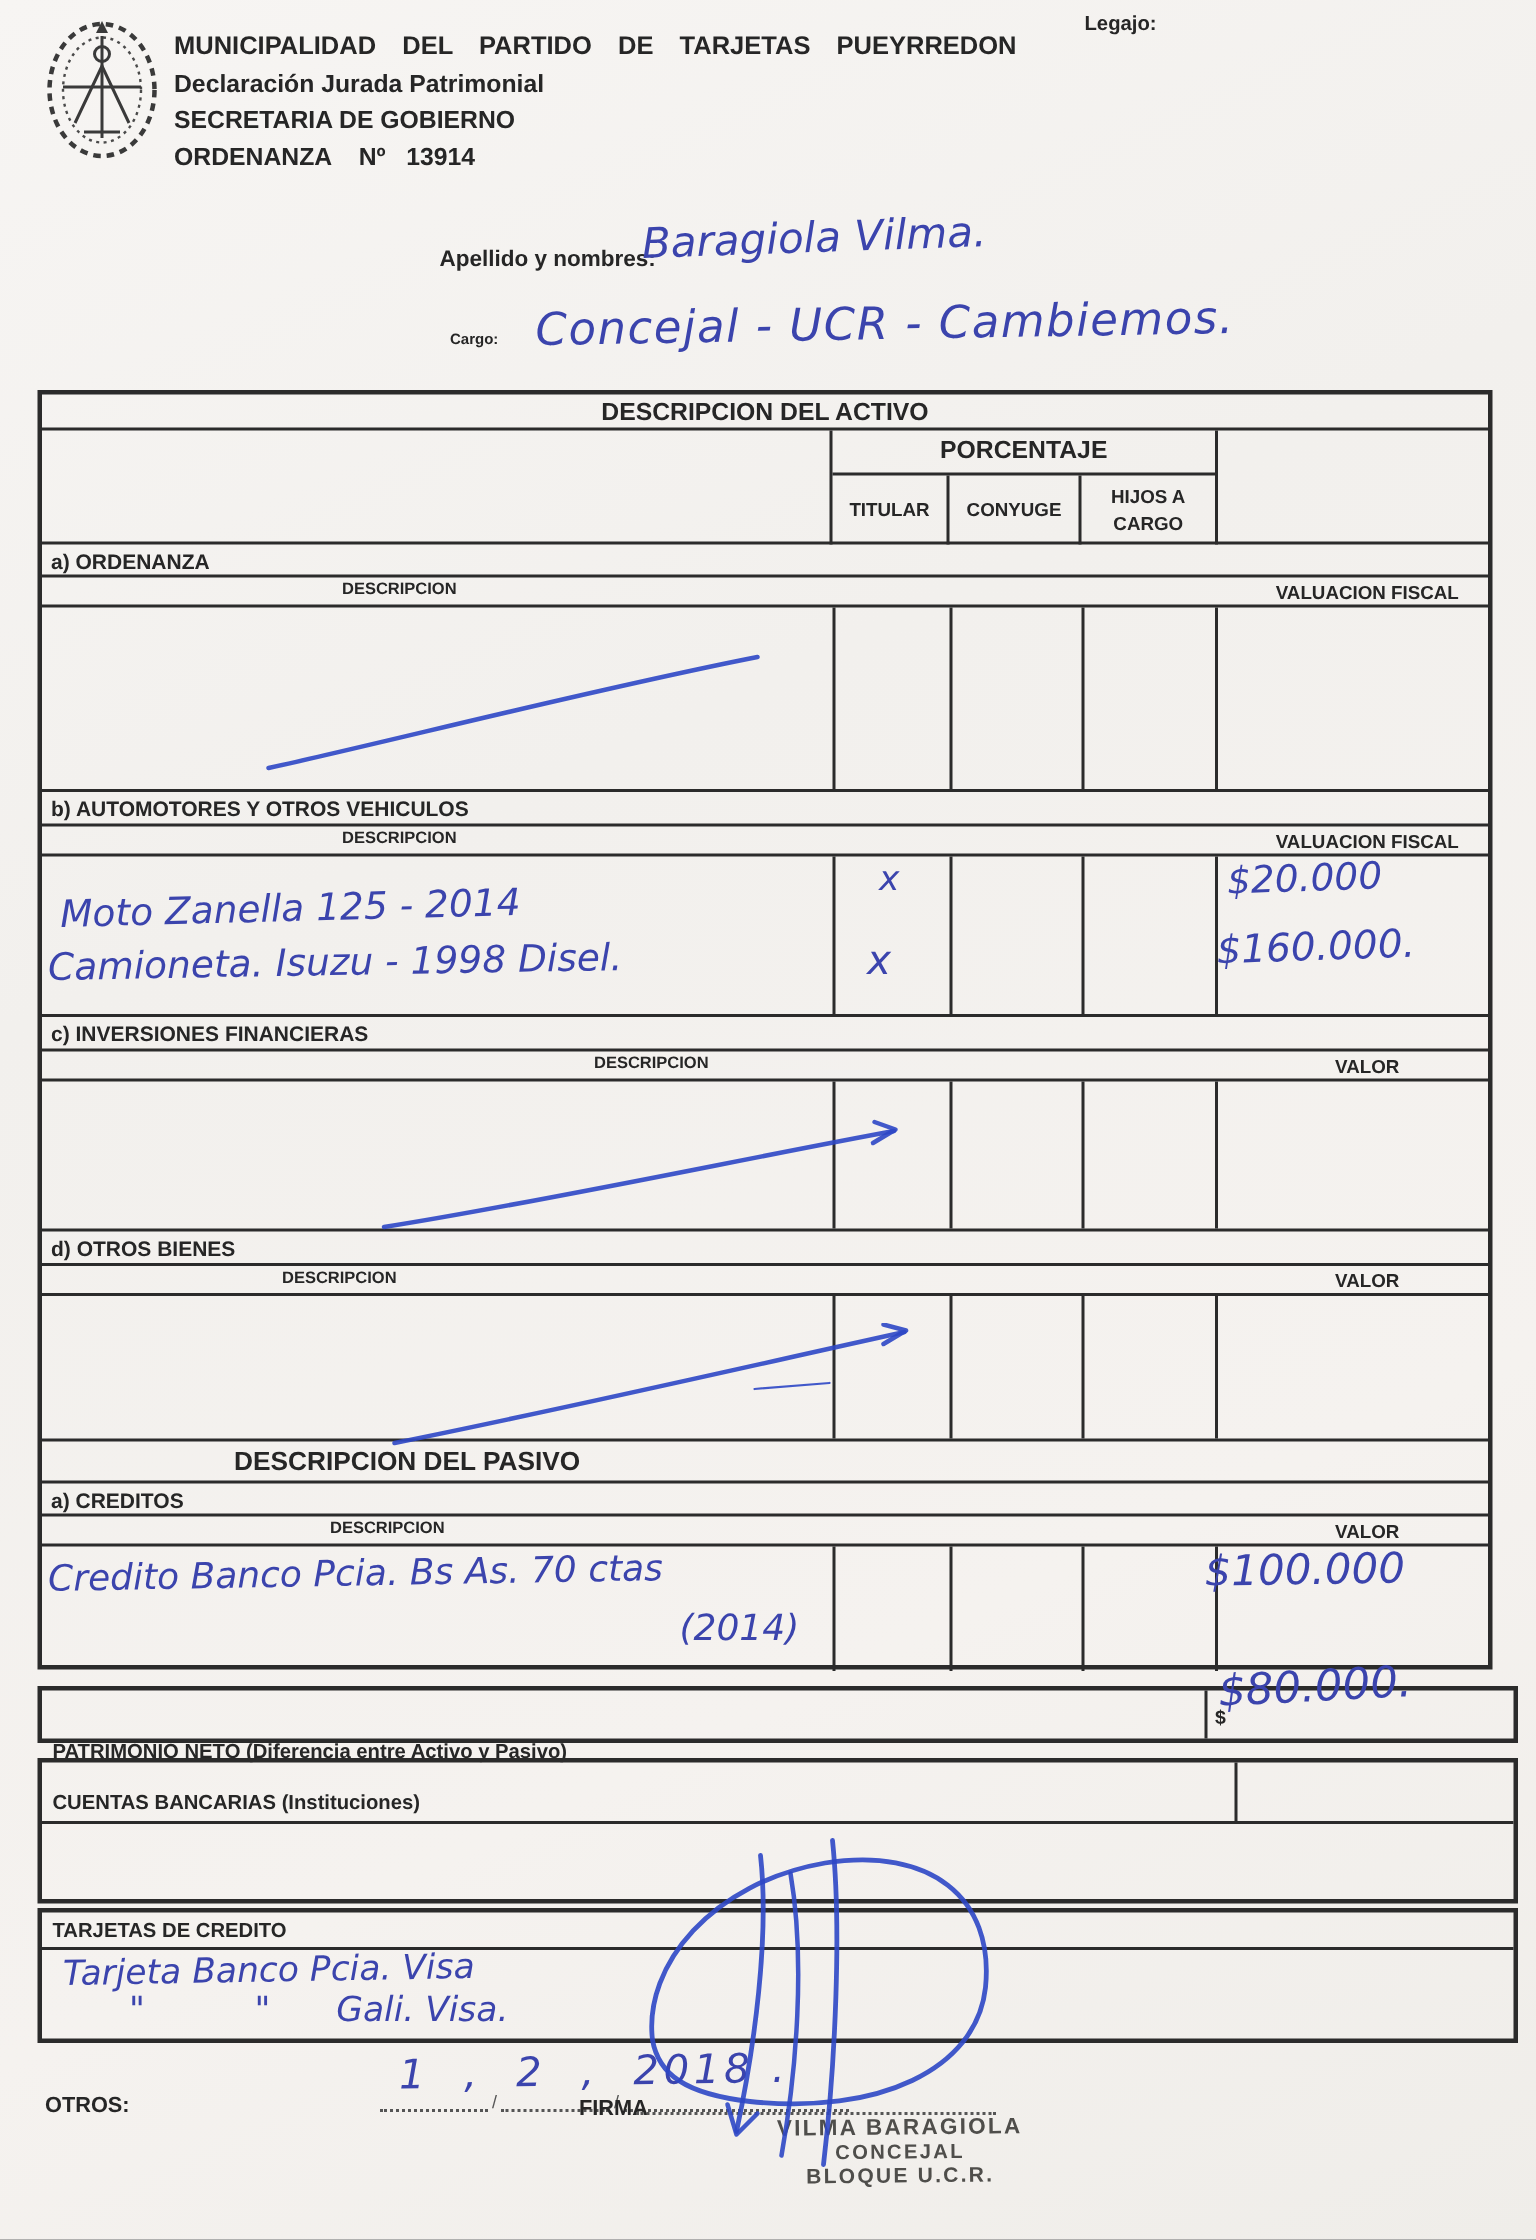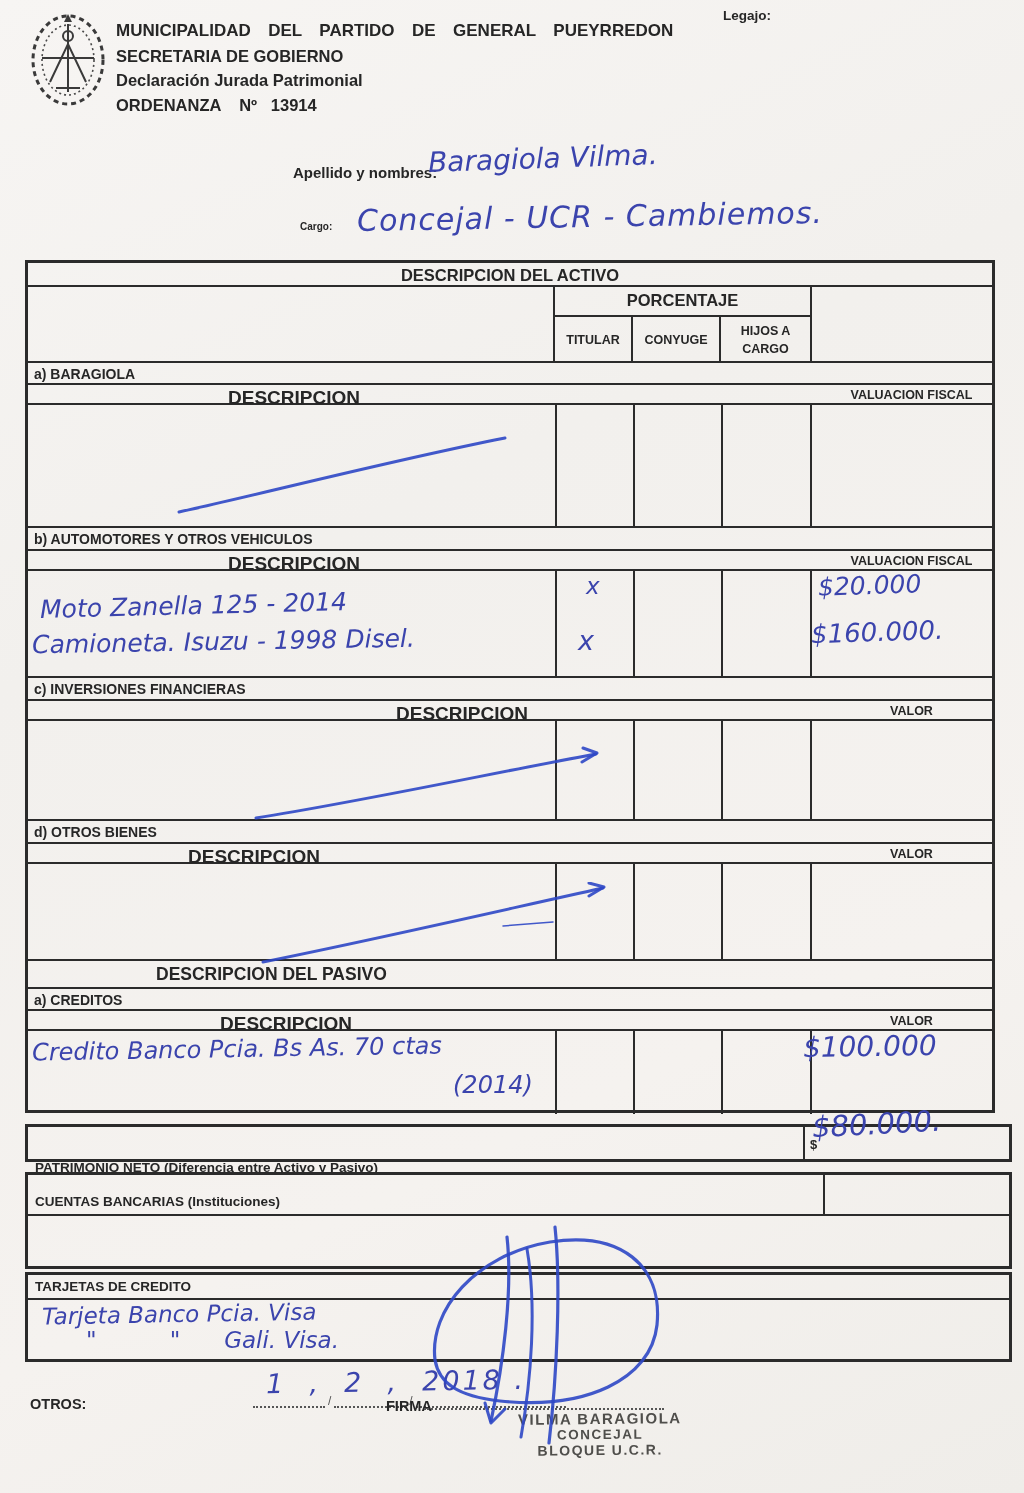--- a/index.html
+++ b/index.html
@@ -22,21 +22,21 @@
     font-family:"DejaVu Sans",sans-serif;font-style:italic;color:var(--ink-blue);
     white-space:pre;line-height:1;
   }
   
   .frame{border:3px solid var(--line);}
   .row{position:absolute;left:0;width:100%;}
   .bb{border-bottom:2px solid var(--line);}
   .vline{position:absolute;top:0;bottom:0;width:0;border-left:2px solid var(--line);}
   .hline{position:absolute;left:0;right:0;height:0;border-top:2px solid var(--line);}
   .label-row{font-size:14px;font-weight:bold;padding:3px 0 0 6px;}
-  .subhead{font-size:19px;font-weight:bold;}
+  .subhead{font-size:11px;font-weight:bold;}
   .valhead{position:absolute;left:782px;width:203px;text-align:center;top:3px;font-size:12.5px;font-weight:bold;}
   .center-title{text-align:center;font-size:16.5px;font-weight:bold;padding-top:3px;}
   .colhead{position:absolute;text-align:center;font-weight:bold;font-size:12.5px;}
   .stamp{color:var(--stamp-gray);font-weight:bold;text-align:center;letter-spacing:1.5px;transform:rotate(-0.6deg);}
   svg.ink path{stroke:#2d47c5;fill:none;stroke-linecap:round;stroke-linejoin:round;opacity:.9;}
 </style>
 </head>
 <body>
 
 <div class="paper">
@@ -46,23 +46,23 @@
     <ellipse cx="42" cy="50" rx="26" ry="35" fill="none" stroke="#4a4a4a" stroke-width="1.6" stroke-dasharray="2 3"></ellipse>
     <line x1="42" y1="14" x2="42" y2="82" stroke="#3a3a3a" stroke-width="2"></line>
     <line x1="16" y1="48" x2="68" y2="48" stroke="#3a3a3a" stroke-width="2"></line>
     <path d="M24 72 L42 34 L60 72" fill="none" stroke="#3a3a3a" stroke-width="2"></path>
     <path d="M30 78 L54 78" stroke="#3a3a3a" stroke-width="2"></path>
     <circle cx="42" cy="26" r="5" fill="none" stroke="#3a3a3a" stroke-width="2"></circle>
     <path d="M42 4 L38 12 L46 12 Z" fill="#3a3a3a"></path>
   </svg>
 
   <div class="abs" style="left:116px;top:18px;line-height:1.5;">
-    <div class="b pre" style="font-size:17px;word-spacing:4px;">MUNICIPALIDAD  DEL  PARTIDO  DE  GENERAL  PUEYRREDON</div>
+    <div class="b pre" style="font-size:17px;word-spacing:4px;">MUNICIPALIDAD  DEL  PARTIDO  DE  TARJETAS  PUEYRREDON</div>
+    <div class="b" style="font-size:16.5px;">Declaración Jurada Patrimonial</div>
     <div class="b" style="font-size:16.5px;">SECRETARIA DE GOBIERNO</div>
-    <div class="b" style="font-size:16.5px;">Declaración Jurada Patrimonial</div>
     <div class="b pre" style="font-size:16.5px;">ORDENANZA    Nº   13914</div>
   </div>
   <div class="abs b" style="left:723px;top:8px;font-size:13.5px;">Legajo:</div>
 
   <div class="abs b" style="left:293px;top:164px;font-size:15px;text-align:center;">Apellido y nombres:</div>
   <div class="abs hw" style="left:428px;top:145px;font-size:28px;transform:rotate(-2deg);">Baragiola Vilma.</div>
 
   <div class="abs b" style="left:300px;top:221px;font-size:10px;text-align:right;">Cargo:</div>
   <div class="abs hw" style="left:357px;top:202px;font-size:30px;transform:rotate(-1deg);letter-spacing:1px;">Concejal - UCR - Cambiemos.</div>
 
@@ -74,21 +74,21 @@
 
     <div class="row bb" style="top:24px;height:76px;">
       <div class="abs" style="left:0;top:0;width:527px;height:76px;border-right:2px solid var(--line);"></div>
       <div class="abs b" style="left:527px;top:0;width:255px;height:30px;border-bottom:2px solid var(--line);text-align:center;font-size:16.5px;padding-top:4px;">PORCENTAJE</div>
       <div class="colhead" style="left:527px;top:30px;width:78px;height:46px;border-right:2px solid var(--line);line-height:46px;">TITULAR</div>
       <div class="colhead" style="left:605px;top:30px;width:88px;height:46px;border-right:2px solid var(--line);line-height:46px;">CONYUGE</div>
       <div class="colhead" style="left:693px;top:30px;width:89px;height:46px;padding:6px 8px 0 8px;line-height:1.4;">HIJOS A CARGO</div>
       <div class="abs" style="left:782px;top:0;width:203px;height:76px;border-left:2px solid var(--line);"></div>
     </div>
 
-    <div class="row bb label-row" style="top:100px;height:22px;">a) BARAGIOLA</div>
+    <div class="row bb label-row" style="top:100px;height:22px;">a) ORDENANZA</div>
     <div class="row bb" style="top:122px;height:20px;">
       <span class="abs subhead" style="left:200px;top:2px;">DESCRIPCION</span>
       <span class="valhead">VALUACION FISCAL</span>
     </div>
     <div class="row bb" style="top:142px;height:123px;">
       <div class="vline" style="left:527px;"></div>
         <div class="vline" style="left:605px;"></div>
       <div class="vline" style="left:693px;"></div>
         <div class="vline" style="left:782px;"></div>
       <svg class="abs ink" style="left:145px;top:25px;" width="340" height="88" viewBox="0 0 340 88">

